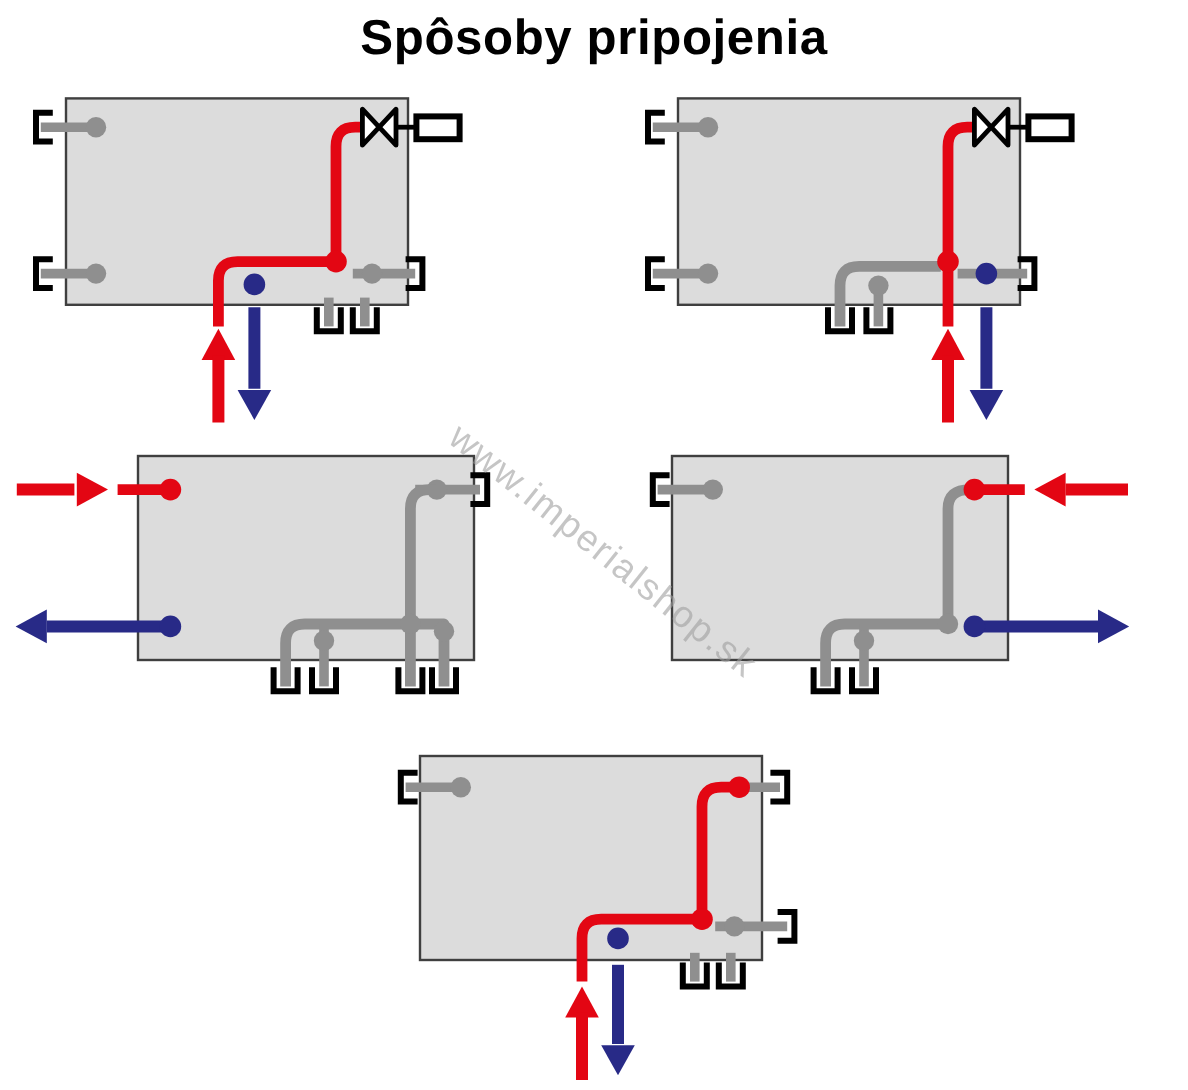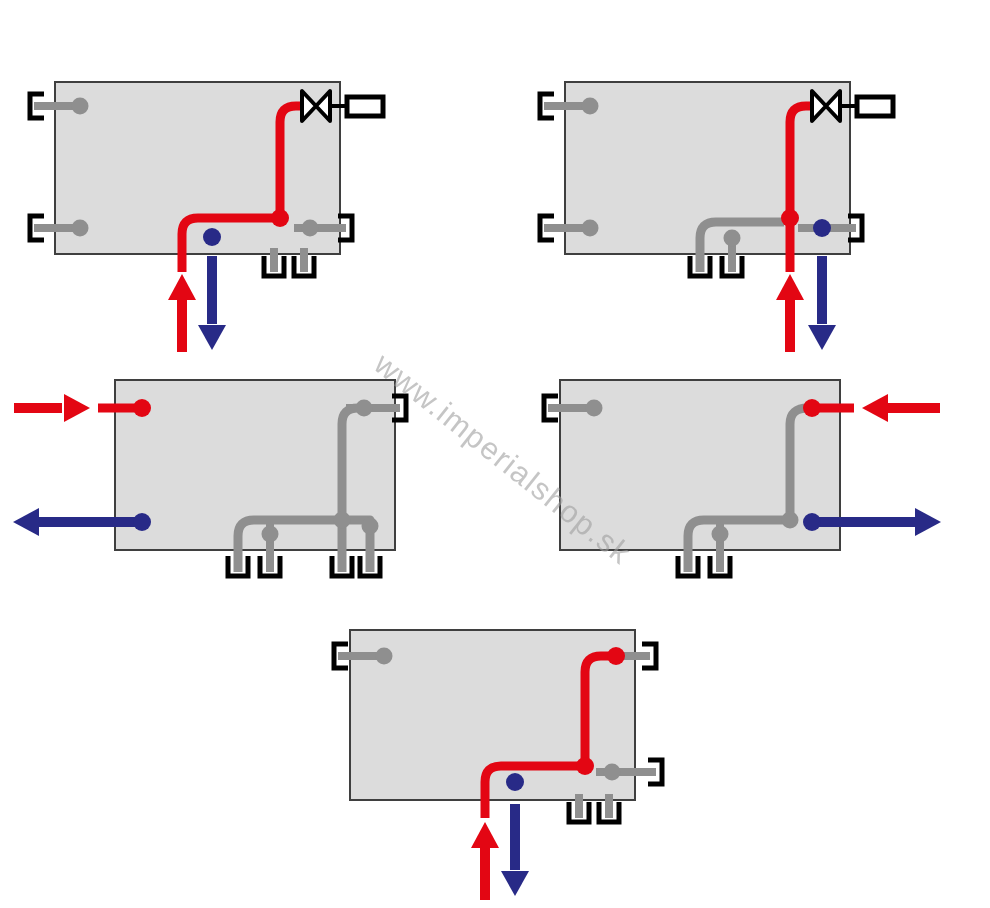--- a/index.html
+++ b/index.html
@@ -28,20 +28,21 @@
   .valve-tri  { fill:#fff; stroke:var(--c-black,#000); stroke-width:4; stroke-linejoin:round; }
   .valve-stem { stroke:var(--c-black,#000); stroke-width:4; }
   .valve-box  { fill:#fff; stroke:var(--c-black,#000); stroke-width:5; }
   .watermark  { font-size:31px; letter-spacing:1.5px; fill:var(--c-watermark,#a0a0a0); opacity:0.6; }
 </style>
 </head>
 <body>
 
 <div class="canvas">
 
+  <h1 class="page-title">Spôsoby pripojenia</h1>
 
   <svg class="scene" width="990" height="908" viewBox="0 0 990 908">
 
     <g>
       <rect class="rad" x="55" y="82" width="285" height="172"></rect>
 
       <line class="stub" x1="34" y1="106" x2="86" y2="106"></line>
       <circle class="dot-gray" cx="80" cy="106" r="8.5"></circle>
       <line class="stub" x1="34" y1="228" x2="86" y2="228"></line>
       <circle class="dot-gray" cx="80" cy="228" r="8.5"></circle>

